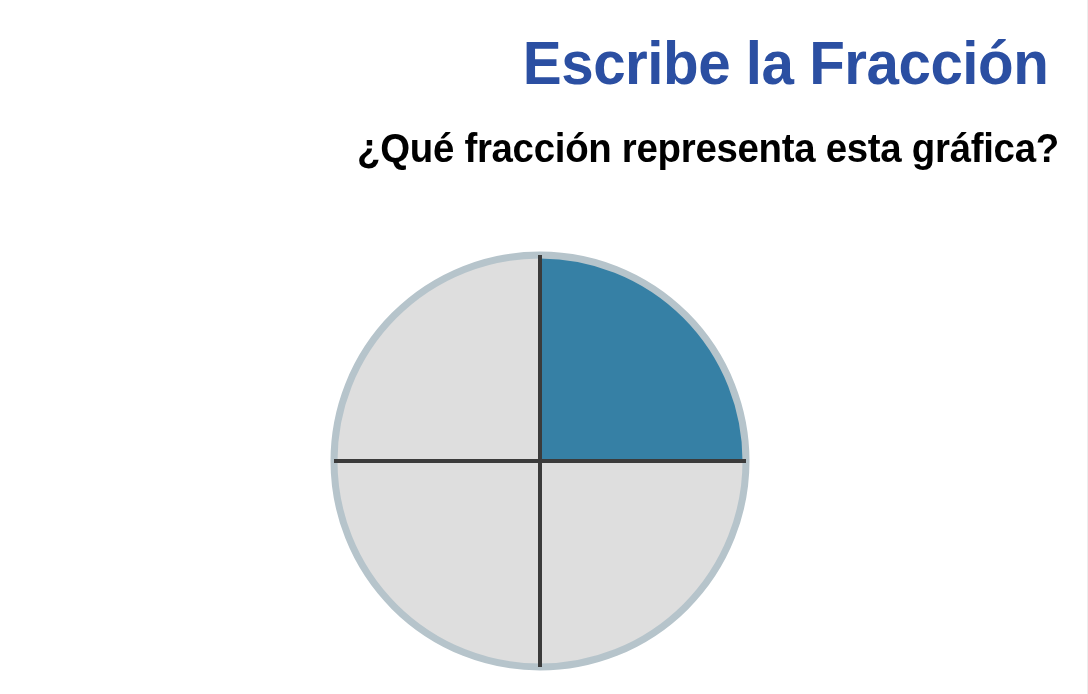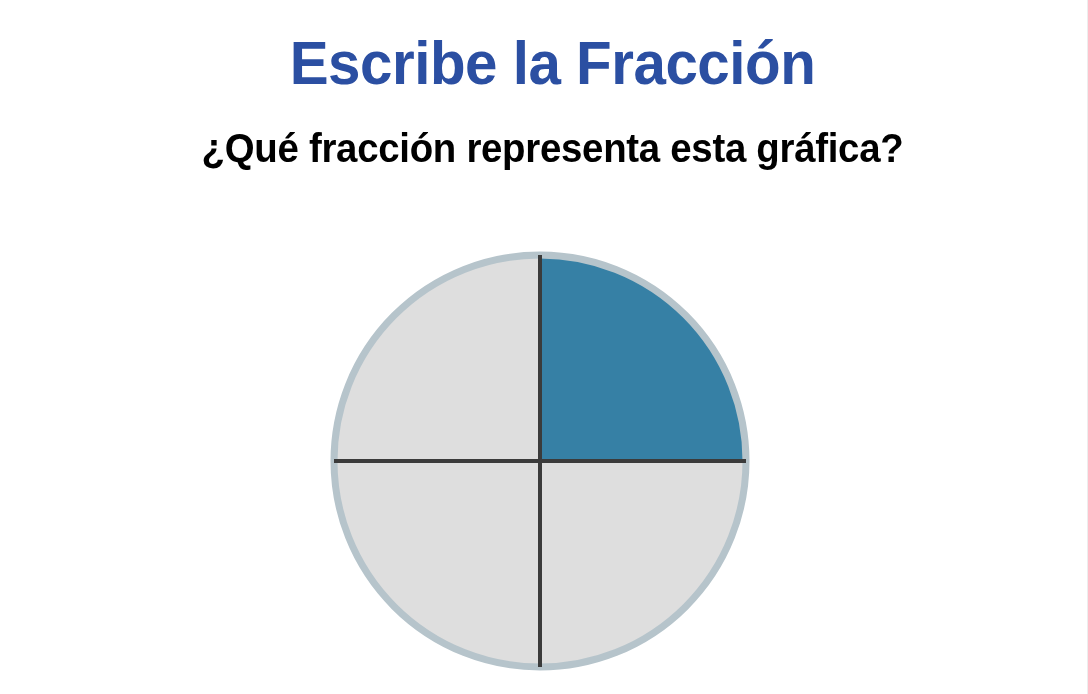--- a/index.html
+++ b/index.html
@@ -26,21 +26,21 @@
     background: #ffffff;
     border-right: 1px solid #ededed;
   }
 
   
   #heading-block {
     position: absolute;
     left: 0;
     top: 0;
     width: 1080px;
-    text-align: center;
+    text-align: right;
     padding-left: 25px;
   }
 
   #page-title {
     margin-top: 27px;
     font-family: "Liberation Sans Narrow", "Liberation Sans", sans-serif;
     font-size: 62px;
     line-height: 72px;
     font-weight: 700;
     letter-spacing: -0.5px;

